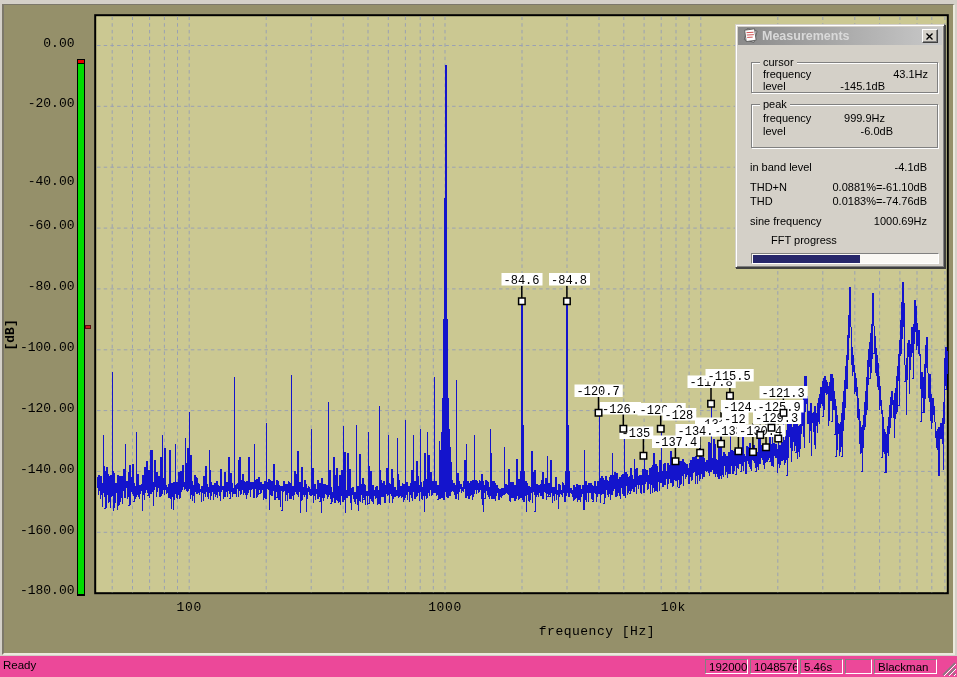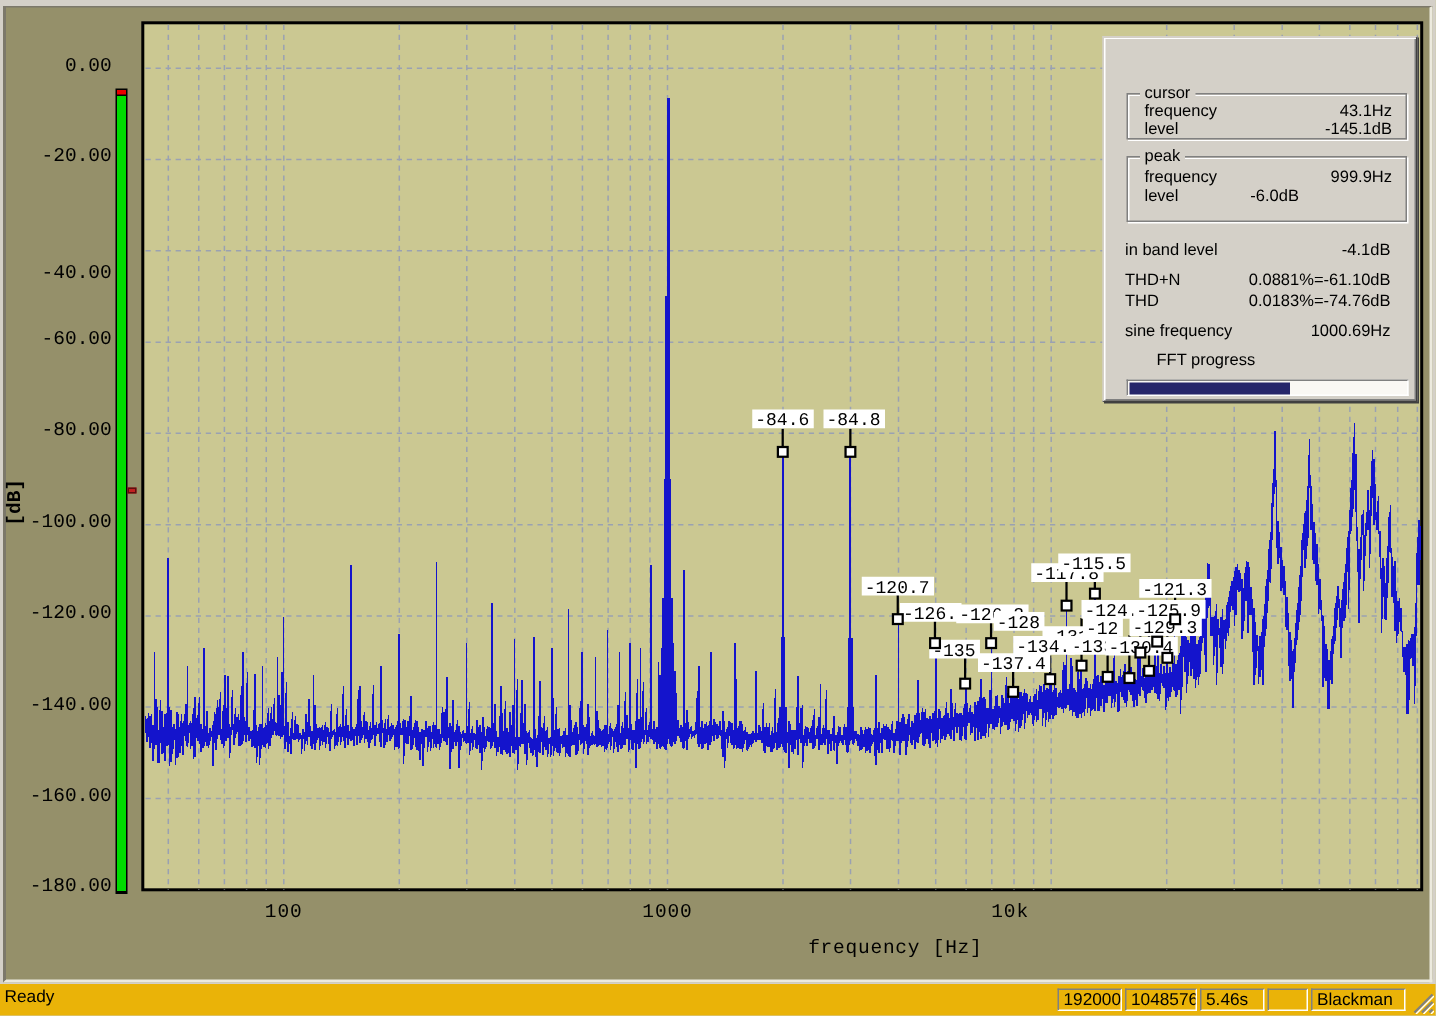--- a/index.html
+++ b/index.html
@@ -1,20 +1,20 @@
 <!DOCTYPE html>
 <html><head><meta charset="utf-8"><style>
 *{margin:0;padding:0;box-sizing:border-box}
 html,body{width:957px;height:677px;overflow:hidden;background:#d4d0c8;
  font-family:"Liberation Sans",sans-serif;-webkit-font-smoothing:antialiased}
 #client{position:absolute;left:2px;top:4px;width:953px;height:651px;
  background:#95906a;border-top:1px solid #7c786a;border-left:2px solid #7c786a;
  border-right:2px solid #eceade;border-bottom:2px solid #eceade}
 .mono{font-family:"Liberation Mono",monospace;font-size:13px;color:#000}
-#status{position:absolute;left:0;top:656px;width:957px;height:21px;background:#eab308;
+#status{position:absolute;left:0;top:656px;width:957px;height:21px;background:#ec4899;
  font-size:11.5px;color:#000}
 .pane{position:absolute;top:3px;height:15px;border:1px solid;border-color:#808080 #fff #fff #808080;
  padding:1px 3px 0 3px;overflow:hidden;white-space:nowrap}
 #mw{position:absolute;left:735px;top:24px;width:210px;height:244px;background:#d4d0c8;
  border:1px solid #404040;border-top-color:#d4d0c8;border-left-color:#d4d0c8;
  box-shadow:inset 1px 1px 0 #fff, inset -1px -1px 0 #808080, 1px 1px 0 #404040;
  font-size:11px;color:#000}
 #mtitle{position:absolute;left:2px;top:2px;right:2px;height:18px;
  background:linear-gradient(to right,#8a8a8a,#c9c9c9);color:#d9d9d9;
  font-weight:bold;font-size:12.5px;line-height:18px}
@@ -125,29 +125,47 @@
  <div style="transform:rotate(-90deg) translate(-18px,0);transform-origin:0 50%;position:absolute;white-space:nowrap;font-weight:bold;">[dB]</div>
 </div>
 </div>
 
 <div style="position:absolute;left:76.5px;top:58.5px;width:8px;height:537px;background:#000"></div>
 <div style="position:absolute;left:77.5px;top:60px;width:6px;height:2.5px;background:#e80000"></div>
 <div style="position:absolute;left:77.5px;top:64px;width:6px;height:530px;background:#00dc00"></div>
 <div style="position:absolute;left:85px;top:324.5px;width:5.5px;height:4px;background:#c22020;border:0.5px solid #5c1010"></div>
 
 <div id="mw">
+ <div id="mtitle">
+  <svg width="17" height="16" style="position:absolute;left:4px;top:0px" viewBox="0 0 17 16">
+   <g transform="rotate(16 8 9)">
+          <rect x="3.5" y="2.5" width="10" height="11.5" fill="#efefef" stroke="#555" stroke-width="0.8"></rect>
+        </g>
+   <g transform="rotate(-8 8 9)">
+          <rect x="3.5" y="2.5" width="10" height="11.5" fill="#fdfdfd" stroke="#555" stroke-width="0.8"></rect>
+   <path d="M5 5.2l7 0.6M5 7.6l7 0.6M5 10l5.5 0.5" stroke="#c84040" stroke-width="0.85" fill="none"></path>
+        </g>
+  </svg>
+  <span style="margin-left:24px">Measurements</span>
+  <div style="position:absolute;right:4px;top:2px;width:16px;height:14px;background:#d4d0c8;
+   border:1px solid;border-color:#fff #404040 #404040 #fff;box-shadow:inset -1px -1px 0 #808080">
+   <svg width="14" height="12" viewBox="0 0 14 12">
+          <path d="M3.5 2.5l6 6M9.5 2.5l-6 6" stroke="#000" stroke-width="1.4"></path>
+        </svg>
+  </div>
+ </div>
  <div class="grp" style="top:37px;height:31px">
   <div class="glab">cursor</div>
   <div class="row" style="top:5px">frequency<span class="rv" style="">43.1Hz</span></div>
-  <div class="row" style="top:17px">level<span class="rv" style="">-145.1dB</span></div>
+  <div class="row" style="top:17px">level<span class="rv" style="margin-right:43px">-145.1dB</span></div>
  </div>
  <div class="grp" style="top:79px;height:44px">
   <div class="glab">peak</div>
-  <div class="row" style="top:7px">frequency<span class="rv" style="">999.9Hz</span></div>
-  <div class="row" style="top:20px">level<span class="rv" style="margin-right:62px">-6.0dB</span></div>
+  <div class="row" style="top:7px">frequency<span class="rv" style="margin-right:43px">999.9Hz</span></div>
+  <div class="row" style="top:20px">level<span class="rv" style="margin-right:35px">-6.0dB</span></div>
  </div>
  <div class="row" style="top:136px;left:14px;right:17px">in band level<span class="rv">-4.1dB</span></div>
  <div class="row" style="top:156px;left:14px;right:17px">THD+N<span class="rv">0.0881%=-61.10dB</span></div>
  <div class="row" style="top:170px;left:14px;right:17px">THD<span class="rv">0.0183%=-74.76dB</span></div>
  <div class="row" style="top:190px;left:14px;right:17px">sine frequency<span class="rv">1000.69Hz</span></div>
  <div style="position:absolute;left:35px;top:209px">FFT progress</div>
  <div style="position:absolute;left:15px;top:228px;width:188px;height:11px;background:#faf8f4;
   border:1px solid;border-color:#808080 #fff #fff #808080">
   <div style="position:absolute;left:1px;top:0.5px;width:107px;height:8px;background:#26266a"></div>
  </div>

